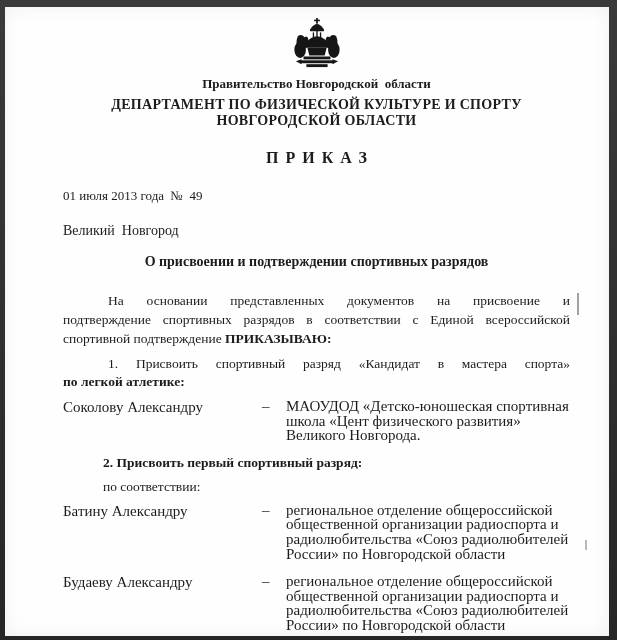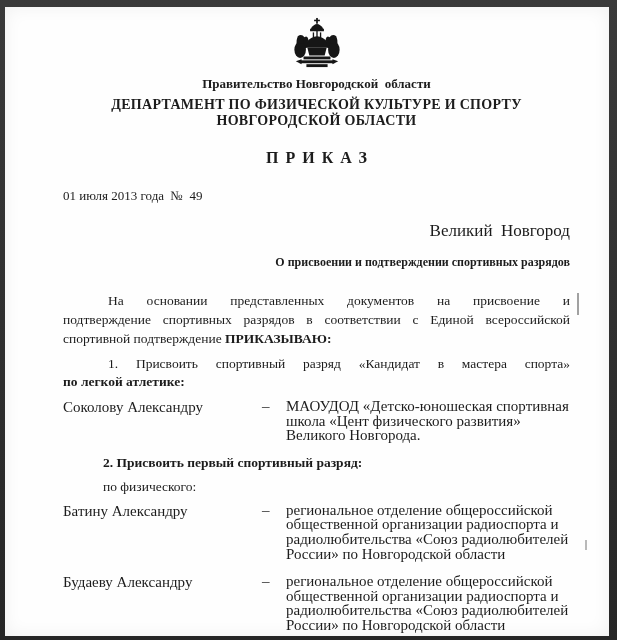--- a/index.html
+++ b/index.html
@@ -41,25 +41,25 @@
   .doc-title {
     text-align: center; font-weight: bold; font-size: 16px;
     letter-spacing: 7px; margin-top: 20px; line-height: 18px;
     padding-left: 7px; 
   }
   .date-line {
     text-align: left; font-size: 13px; margin-top: 21px;
     line-height: 15px; white-space: pre;
   }
   .city-line {
-    text-align: right; font-size: 17px; margin-top: 20px;
+    text-align: left; font-size: 14px; margin-top: 20px;
     line-height: 15px; white-space: pre;
   }
   .subject-line {
-    text-align: right; font-weight: bold; font-size: 12px;
+    text-align: center; font-weight: bold; font-size: 14px;
     margin-top: 16px; line-height: 16px;
   }
   .preamble { margin-top: 21px; font-size: 13.5px; }
   .p-line { line-height: 19px; }
   .just { text-align: justify; text-align-last: justify; }
   .indent { text-indent: 45px; }
   .bold { font-weight: bold; }
 
   .item1-block { margin-top: 7px; font-size: 13.5px; }
   .item1-l1 { line-height: 18px; }
@@ -157,21 +157,21 @@
 
     <div class="entry-row">
       <div class="entry-name">Соколову Александру</div>
       <div class="entry-dash">–</div>
       <div class="entry-org">МАОУДОД «Детско-юношеская спортивная
 школа «Цент физического развития»
 Великого Новгорода.</div>
     </div>
 
     <div class="item2-heading">2. Присвоить первый спортивный разряд:</div>
-    <div class="sport-line">по физического:</div>
+    <div class="sport-line">по соответствии:</div>
 
     <div class="entries-first-rank">
       <div class="entry-row">
         <div class="entry-name">Батину Александру</div>
         <div class="entry-dash">–</div>
         <div class="entry-org">региональное отделение общероссийской
 общественной организации радиоспорта и
 радиолюбительства «Союз радиолюбителей
 России» по Новгородской области</div>
       </div>

